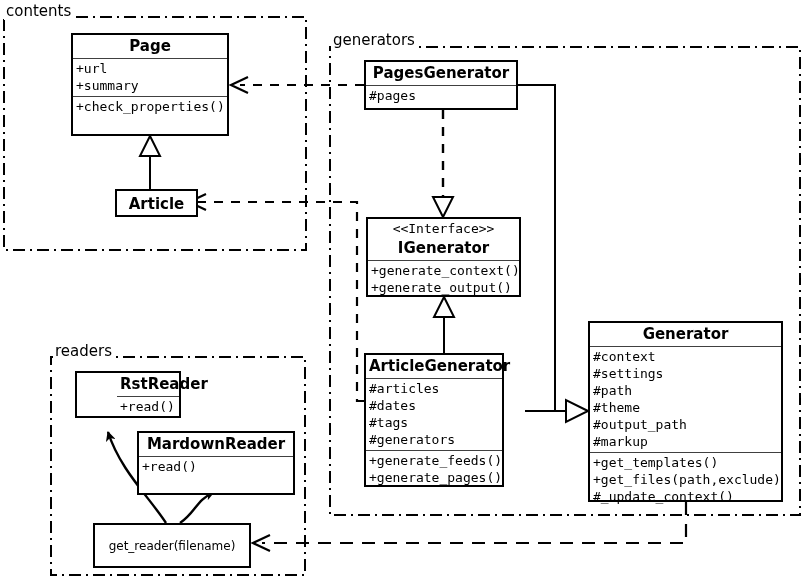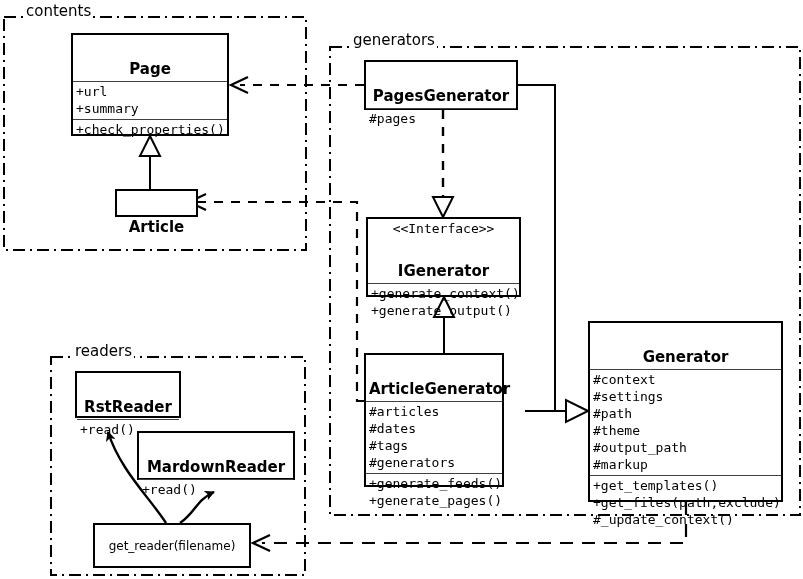--- a/index.html
+++ b/index.html
@@ -26,21 +26,20 @@
   
   .pkg-label {
     position: absolute;
     font-family: "DejaVu Sans", sans-serif;
     font-size: 15px;
     color: #000000;
     background: #ffffff;
     padding: 0 2px;
     white-space: nowrap;
     z-index: 5;
-    margin-left: 20px;
   }
   
   .cls {
     position: absolute;
     box-sizing: border-box;
     background: #ffffff;
     border: 2px solid #000000;
     z-index: 4;
   }
   .cls .sec {
@@ -50,21 +49,20 @@
   .cls .sec + .sec {
     border-top: 1px solid #404040;
   }
   .cls .name {
     text-align: center;
     font-weight: bold;
     font-size: 15px;
     font-family: "DejaVu Sans", sans-serif;
     line-height: 20px;
     white-space: nowrap;
-    margin-top: 23px;
   }
   .cls .stereo {
     text-align: center;
     font-weight: normal;
     font-size: 13px;
     font-family: "DejaVu Sans Mono", monospace;
     line-height: 18px;
     white-space: nowrap;
   }
   .cls .member {
@@ -229,30 +227,30 @@
       <div class="member">#output_path</div>
       <div class="member">#markup</div>
     </div>
     <div class="sec">
       <div class="member">+get_templates()</div>
       <div class="member">+get_files(path,exclude)</div>
       <div class="member">#_update_context()</div>
     </div>
   </div>
 
-  <div class="cls" style="left:75px; top:371px; width:106px; height:47px;">
+  <div class="cls" style="left:75px; top:371px; width:106px; height:47px;padding-left:40px;">
     <div class="sec">
       <div class="name">RstReader</div>
     </div>
     <div class="sec">
       <div class="member">+read()</div>
     </div>
   </div>
 
-  <div class="cls" style="left:137px; top:431px; width:158px; height:49px;">
+  <div class="cls" style="left:137px; top:431px; width:158px; height:64px;">
     <div class="sec">
       <div class="name">MardownReader</div>
     </div>
     <div class="sec">
       <div class="member">+read()</div>
     </div>
   </div>
 
   <div class="cls" style="left:93px; top:523px; width:158px; height:45px; display:flex; align-items:center; justify-content:center;">
     <div class="plain">get_reader(filename)</div>

